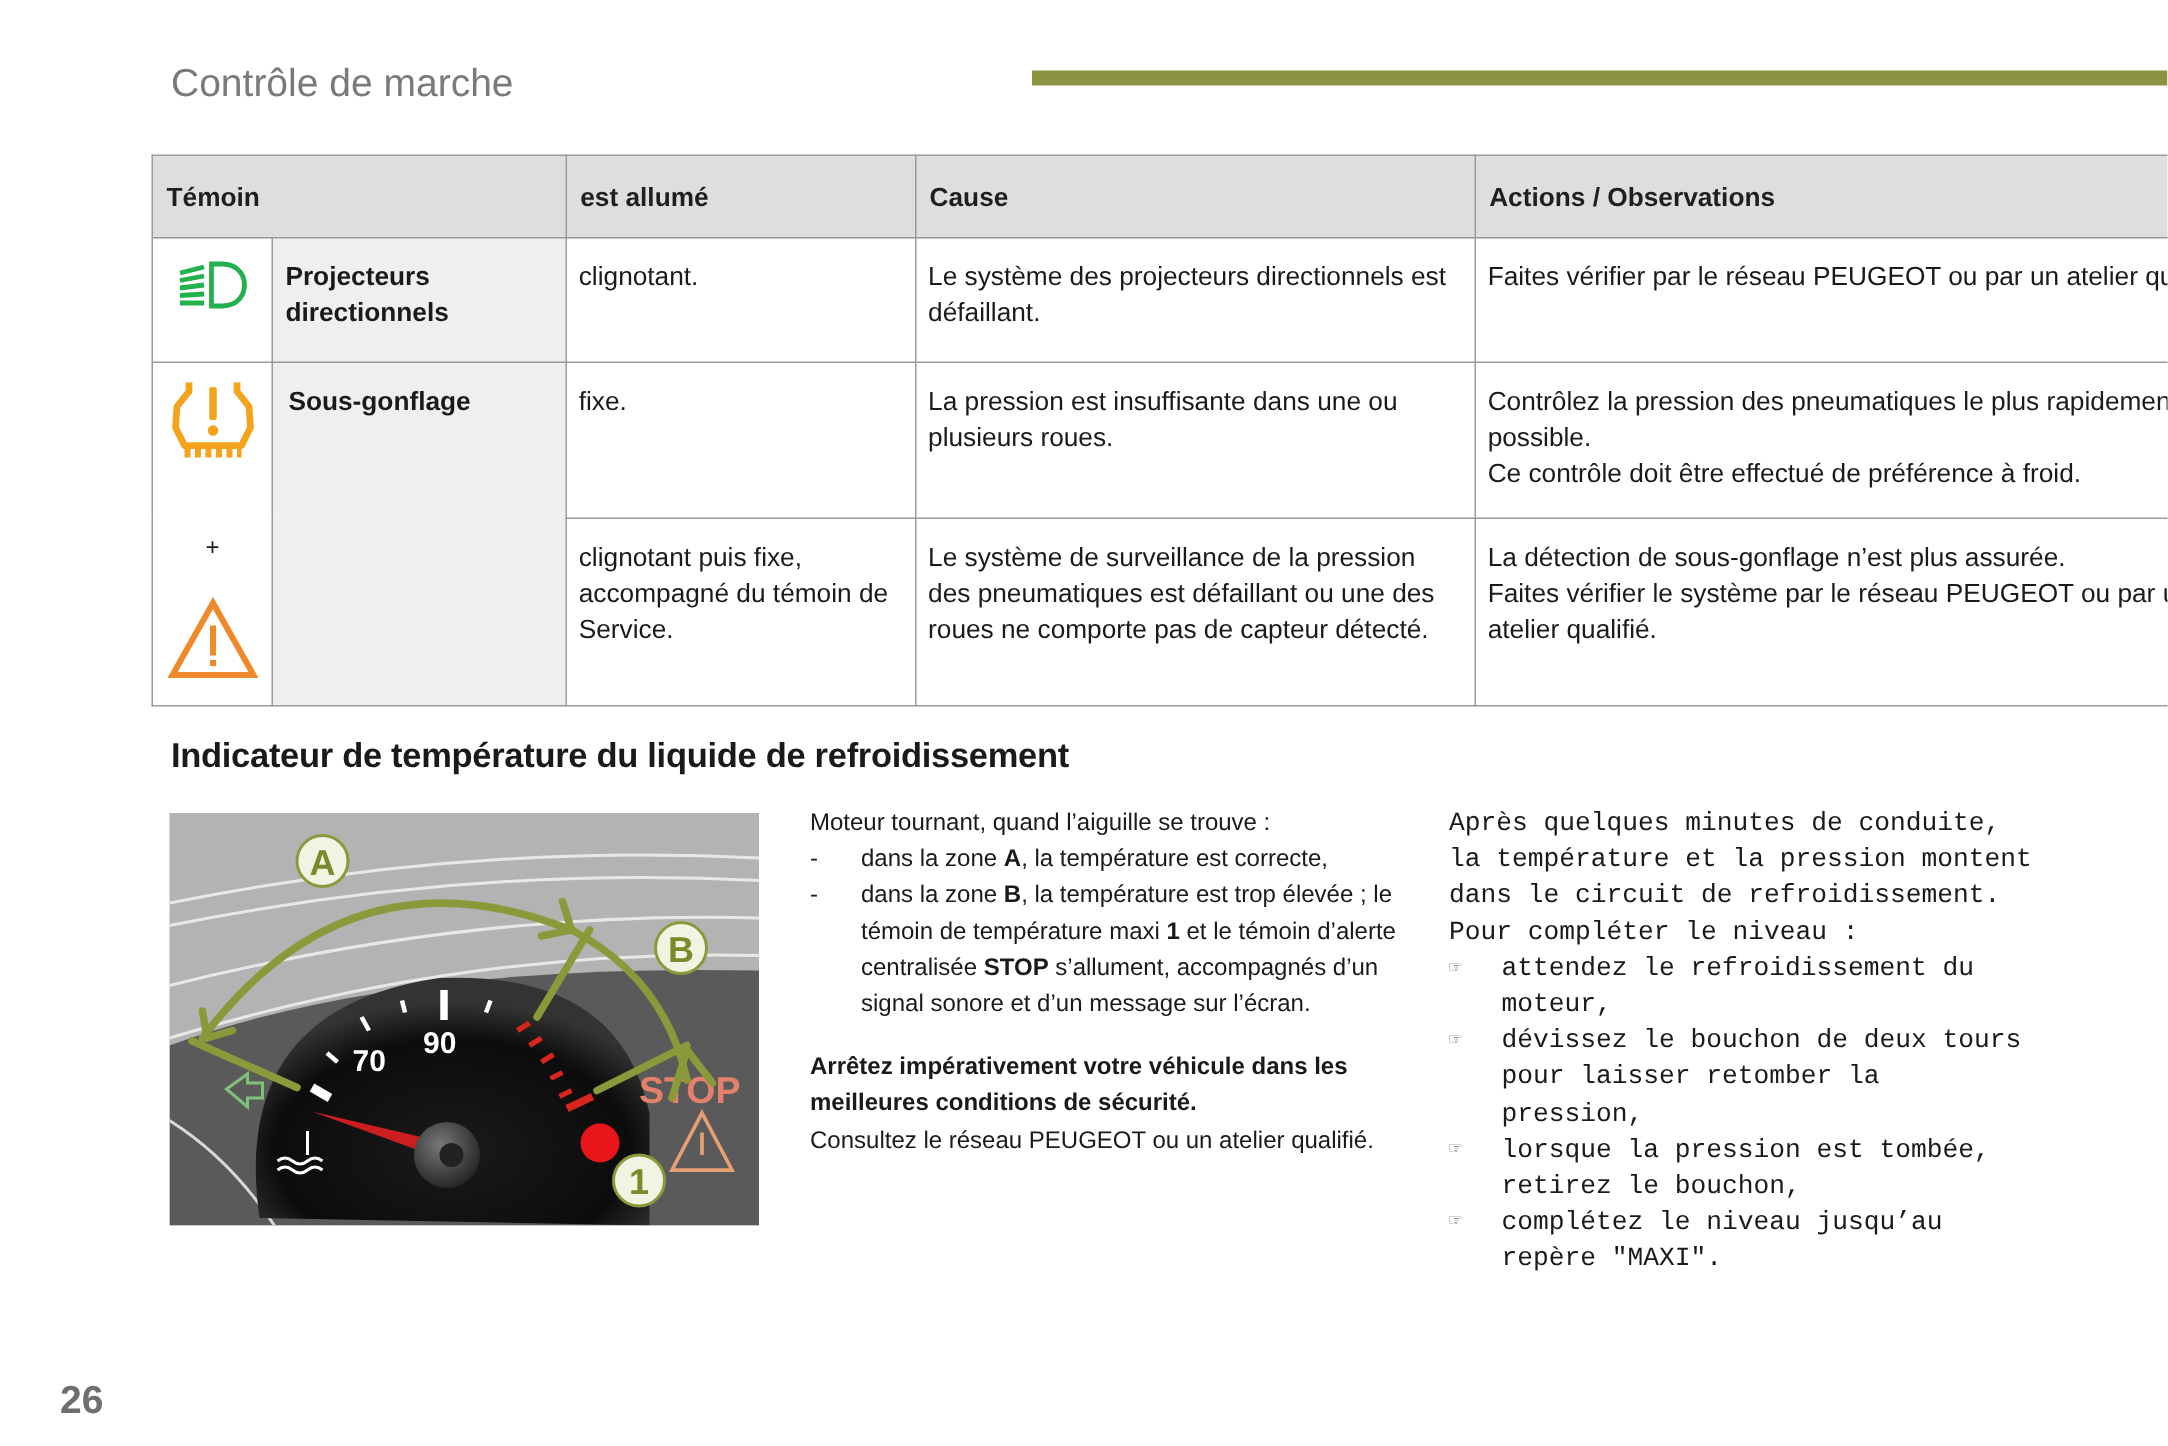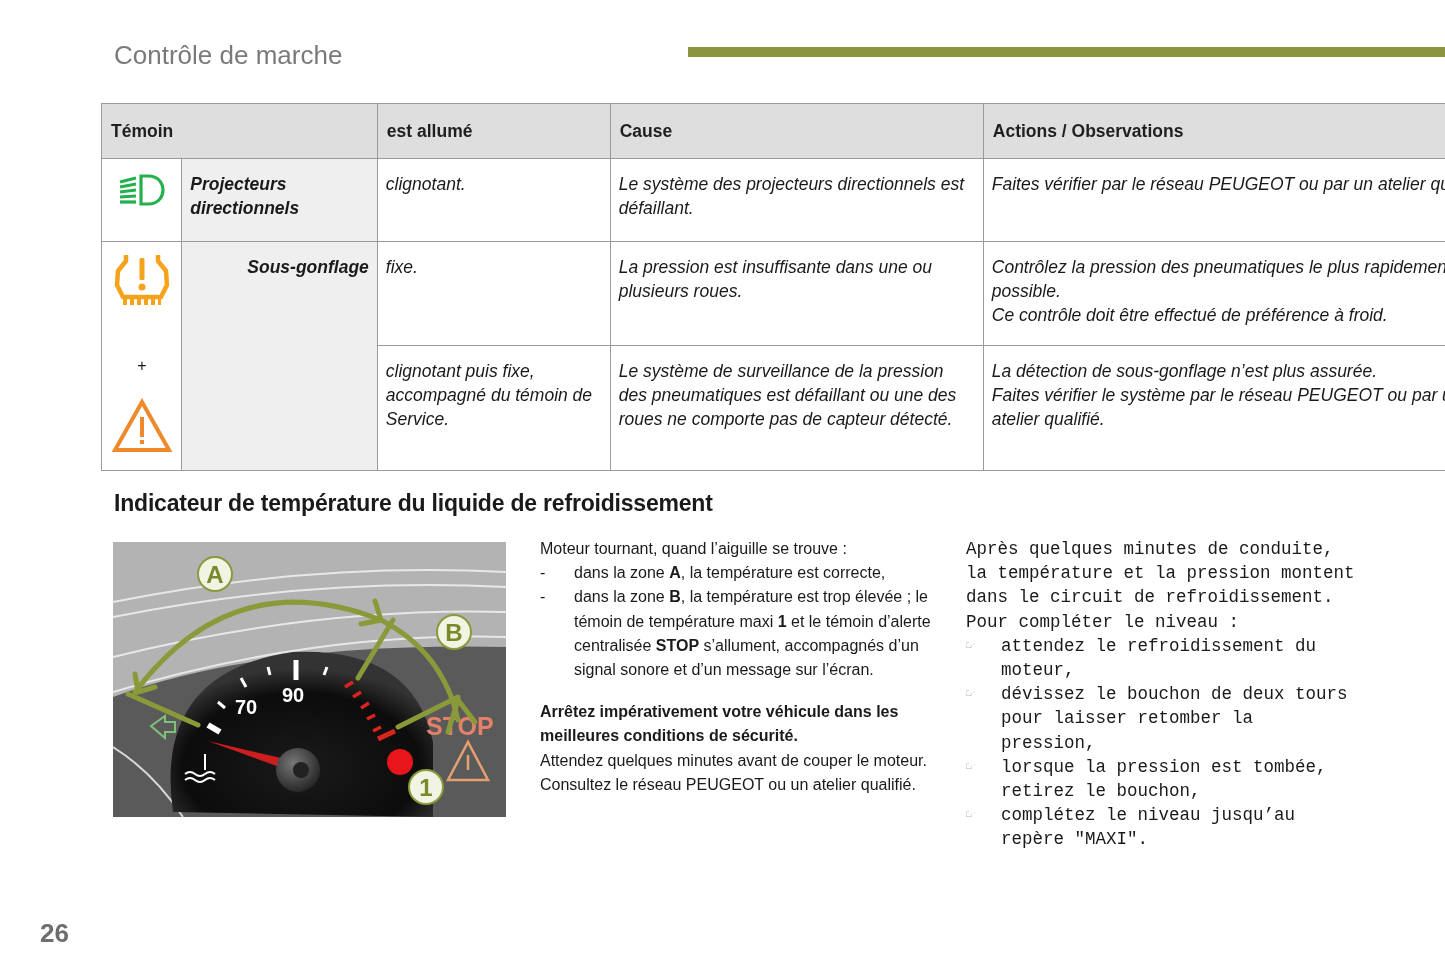--- a/index.html
+++ b/index.html
@@ -5,21 +5,21 @@
   * { box-sizing: border-box; margin: 0; padding: 0; }
   html, body { width: 1445px; height: 964px; background: #ffffff; overflow: hidden; }
   body { position: relative; font-family: "Liberation Sans", sans-serif; color: #1a1a1a; }
 
   .running-head { position: absolute; left: 114px; top: 40px; font-size: 26px; color: #7a7a7a; }
   .head-rule { position: absolute; left: 688px; top: 47px; width: 757px; height: 10px; background: #8d9441; }
 
   table.warn { position: absolute; left: 101px; top: 103px; width: 1413px; border-collapse: collapse; font-size: 17.5px; line-height: 24px; }
   table.warn th, table.warn td { border: 1.5px solid #9a9a9a; vertical-align: top; text-align: left; }
   table.warn th { background: #dedede; font-weight: bold; height: 55px; padding: 0 9px; vertical-align: middle; color: #1f1f1f; }
-  table.warn td { padding: 13px 8px 10px 8px; font-style: italic; }
+  table.warn td { padding: 13px 8px 10px 8px; }
   td.icon-cell { width: 68px; text-align: center !important; padding: 10px 4px !important; }
   td.name-cell { background: #efefef; font-weight: bold; width: 173px; }
   col.c1 { width: 68px; } col.c2 { width: 173px; } col.c3 { width: 206px; } col.c4 { width: 330px; } col.c5 { width: 469px; }
 
   .plus { display: block; font-size: 16px; margin: 40px 0 20px 0; }
 
   .section-title { position: absolute; left: 114px; top: 490px; font-size: 23px; font-weight: bold; color: #1a1a1a; letter-spacing: -0.2px; }
 
   .gauge { position: absolute; left: 113px; top: 542px; width: 393px; height: 275px; overflow: hidden; background: #b9b9b9; }
 
@@ -96,21 +96,21 @@
         </span>
         <span class="plus">+</span>
         <span style="display:inline-block;">
           <svg width="62" height="56" viewBox="0 0 62 56">
             <path d="M31 4 L58 52 L4 52 Z" fill="none" stroke="#ef8a2c" stroke-width="4" stroke-linejoin="miter"></path>
             <rect x="29" y="19" width="4" height="20" fill="#ef8a2c"></rect>
             <rect x="29" y="42" width="4" height="4" fill="#ef8a2c"></rect>
           </svg>
         </span>
       </td>
-      <td class="name-cell" rowspan="2" style="padding-left:10px;text-align:right;">Sous-gonflage</td>
+      <td class="name-cell" rowspan="2" style="padding-left:10px;">Sous-gonflage</td>
       <td>fixe.</td>
       <td>La pression est insuffisante dans une ou plusieurs roues.</td>
       <td>
         <div>Contrôlez la pression des pneumatiques le plus rapidement possible.</div>
         <div>Ce contrôle doit être effectué de préférence à froid.</div>
       </td>
     </tr>
     <tr style="height:117px;">
       <td>clignotant puis fixe, accompagné du témoin de Service.</td>
       <td>Le système de surveillance de la pression des pneumatiques est défaillant ou une des roues ne comporte pas de capteur détecté.</td>
@@ -203,21 +203,20 @@
   <div class="dash-item">
     <span class="mk">-</span>
     <span>dans la zone </span><b>A</b><span>, la température est correcte,</span>
   </div>
   <div class="dash-item">
     <span class="mk">-</span>
     <span>dans la zone </span><b>B</b><span>, la température est trop élevée ; le témoin de température maxi </span><b>1</b><span> et le témoin d’alerte centralisée </span><b>STOP</b><span> s’allument, accompagnés d’un signal sonore et d’un message sur l’écran.</span>
   </div>
   <div class="gap"></div>
   <div style="font-weight:bold;">Arrêtez impérativement votre véhicule dans les meilleures conditions de sécurité.</div>
-  <div>Attendez quelques minutes avant de couper le moteur.</div>
   <div>Consultez le réseau PEUGEOT ou un atelier qualifié.</div>
 </div>
 
 <div class="col-right">
   <div>Après quelques minutes de conduite, la température et la pression montent dans le circuit de refroidissement.</div>
   <div>Pour compléter le niveau :</div>
   <div class="hand-item"><span class="mk">☞</span><span>attendez le refroidissement du moteur,</span></div>
   <div class="hand-item"><span class="mk">☞</span><span>dévissez le bouchon de deux tours pour laisser retomber la pression,</span></div>
   <div class="hand-item"><span class="mk">☞</span><span>lorsque la pression est tombée, retirez le bouchon,</span></div>
   <div class="hand-item"><span class="mk">☞</span><span>complétez le niveau jusqu’au repère "MAXI".</span></div>

